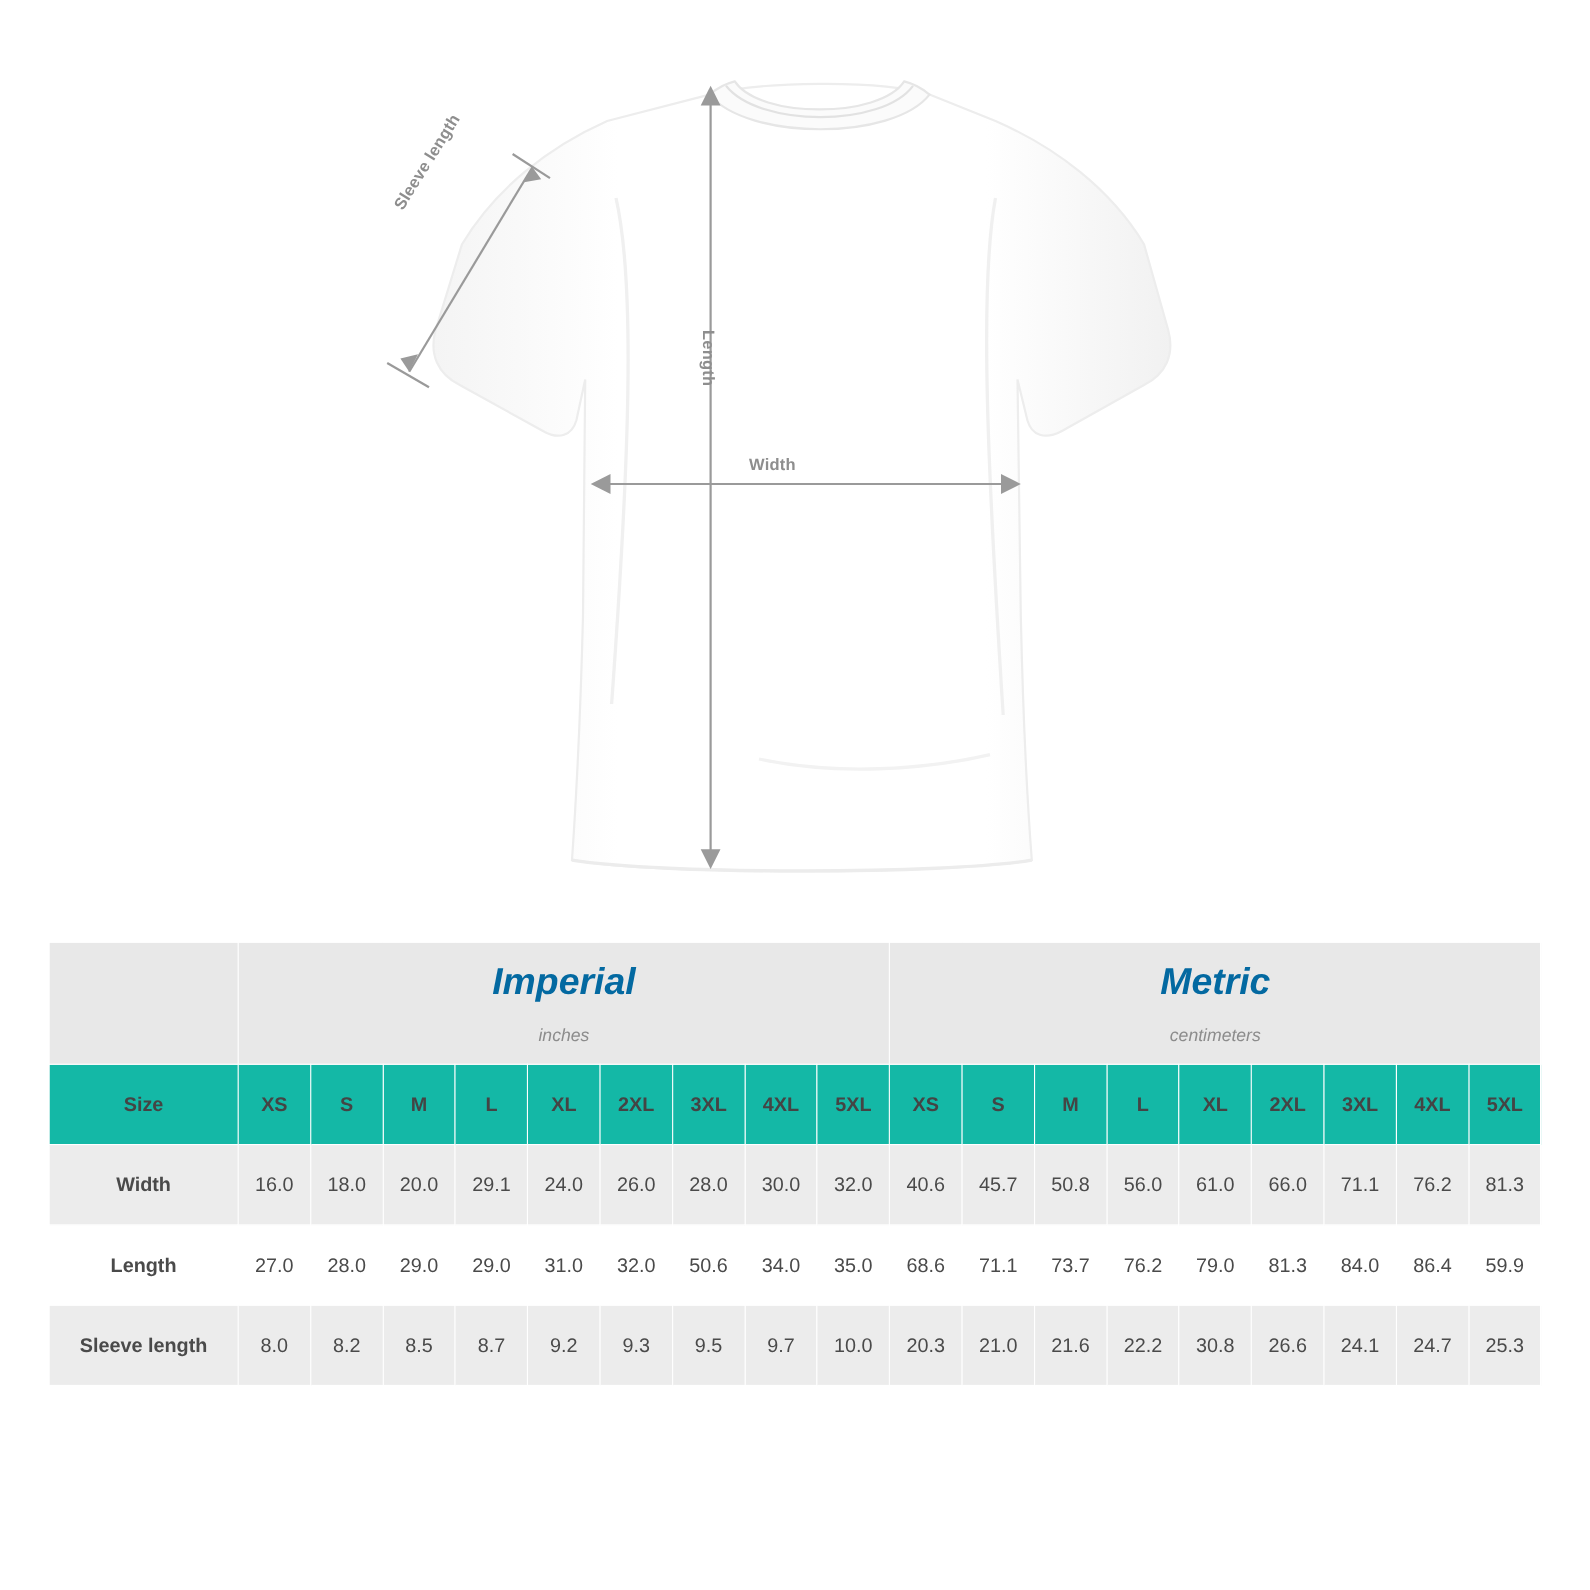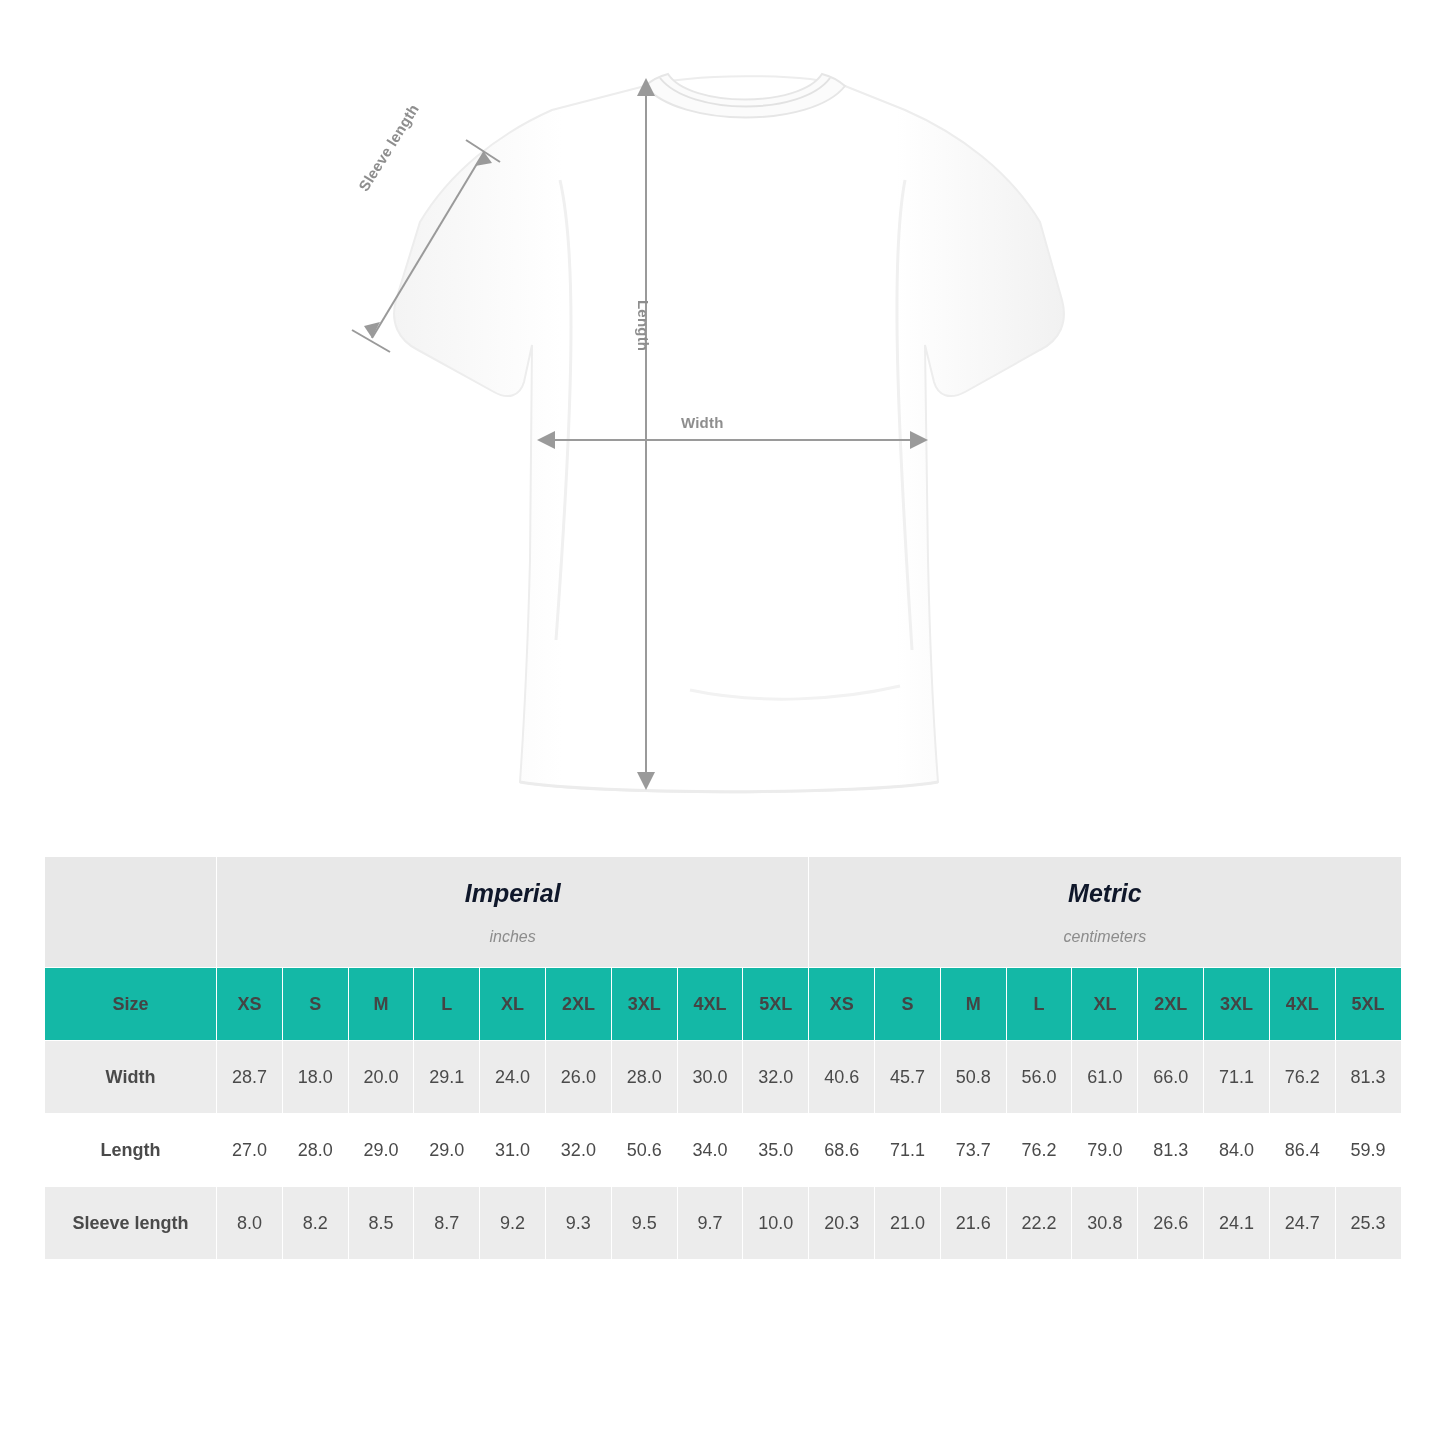--- a/index.html
+++ b/index.html
@@ -91,24 +91,24 @@
     font-size: 17px;
     color: #4a4a4a;
     padding: 0;
   }
   .unit-head {
     height: 110px;
     background: #e8e8e8;
     vertical-align: middle;
   }
   .unit-head .unit-name {
-    font-size: 25px;
+    font-size: 34px;
     font-style: italic;
     font-weight: bold;
-    color: #0f172a;
+    color: #0369a1;
     line-height: 1.2;
   }
   .unit-head .unit-sub {
     font-size: 16px;
     font-style: italic;
     color: #8c8c8c;
     margin-top: 20px;
   }
   .blank-head {
     background: #e8e8e8;
@@ -262,21 +262,21 @@
             <td>M</td>
             <td>L</td>
             <td>XL</td>
             <td>2XL</td>
             <td>3XL</td>
             <td>4XL</td>
             <td>5XL</td>
           </tr>
           <tr class="row-data shade">
             <td class="rowlabel">Width</td>
-            <td class="val">28.7</td>
+            <td class="val">16.0</td>
             <td class="val">18.0</td>
             <td class="val">20.0</td>
             <td class="val">29.1</td>
             <td class="val">24.0</td>
             <td class="val">26.0</td>
             <td class="val">28.0</td>
             <td class="val">30.0</td>
             <td class="val">32.0</td>
             <td class="val">40.6</td>
             <td class="val">45.7</td>

